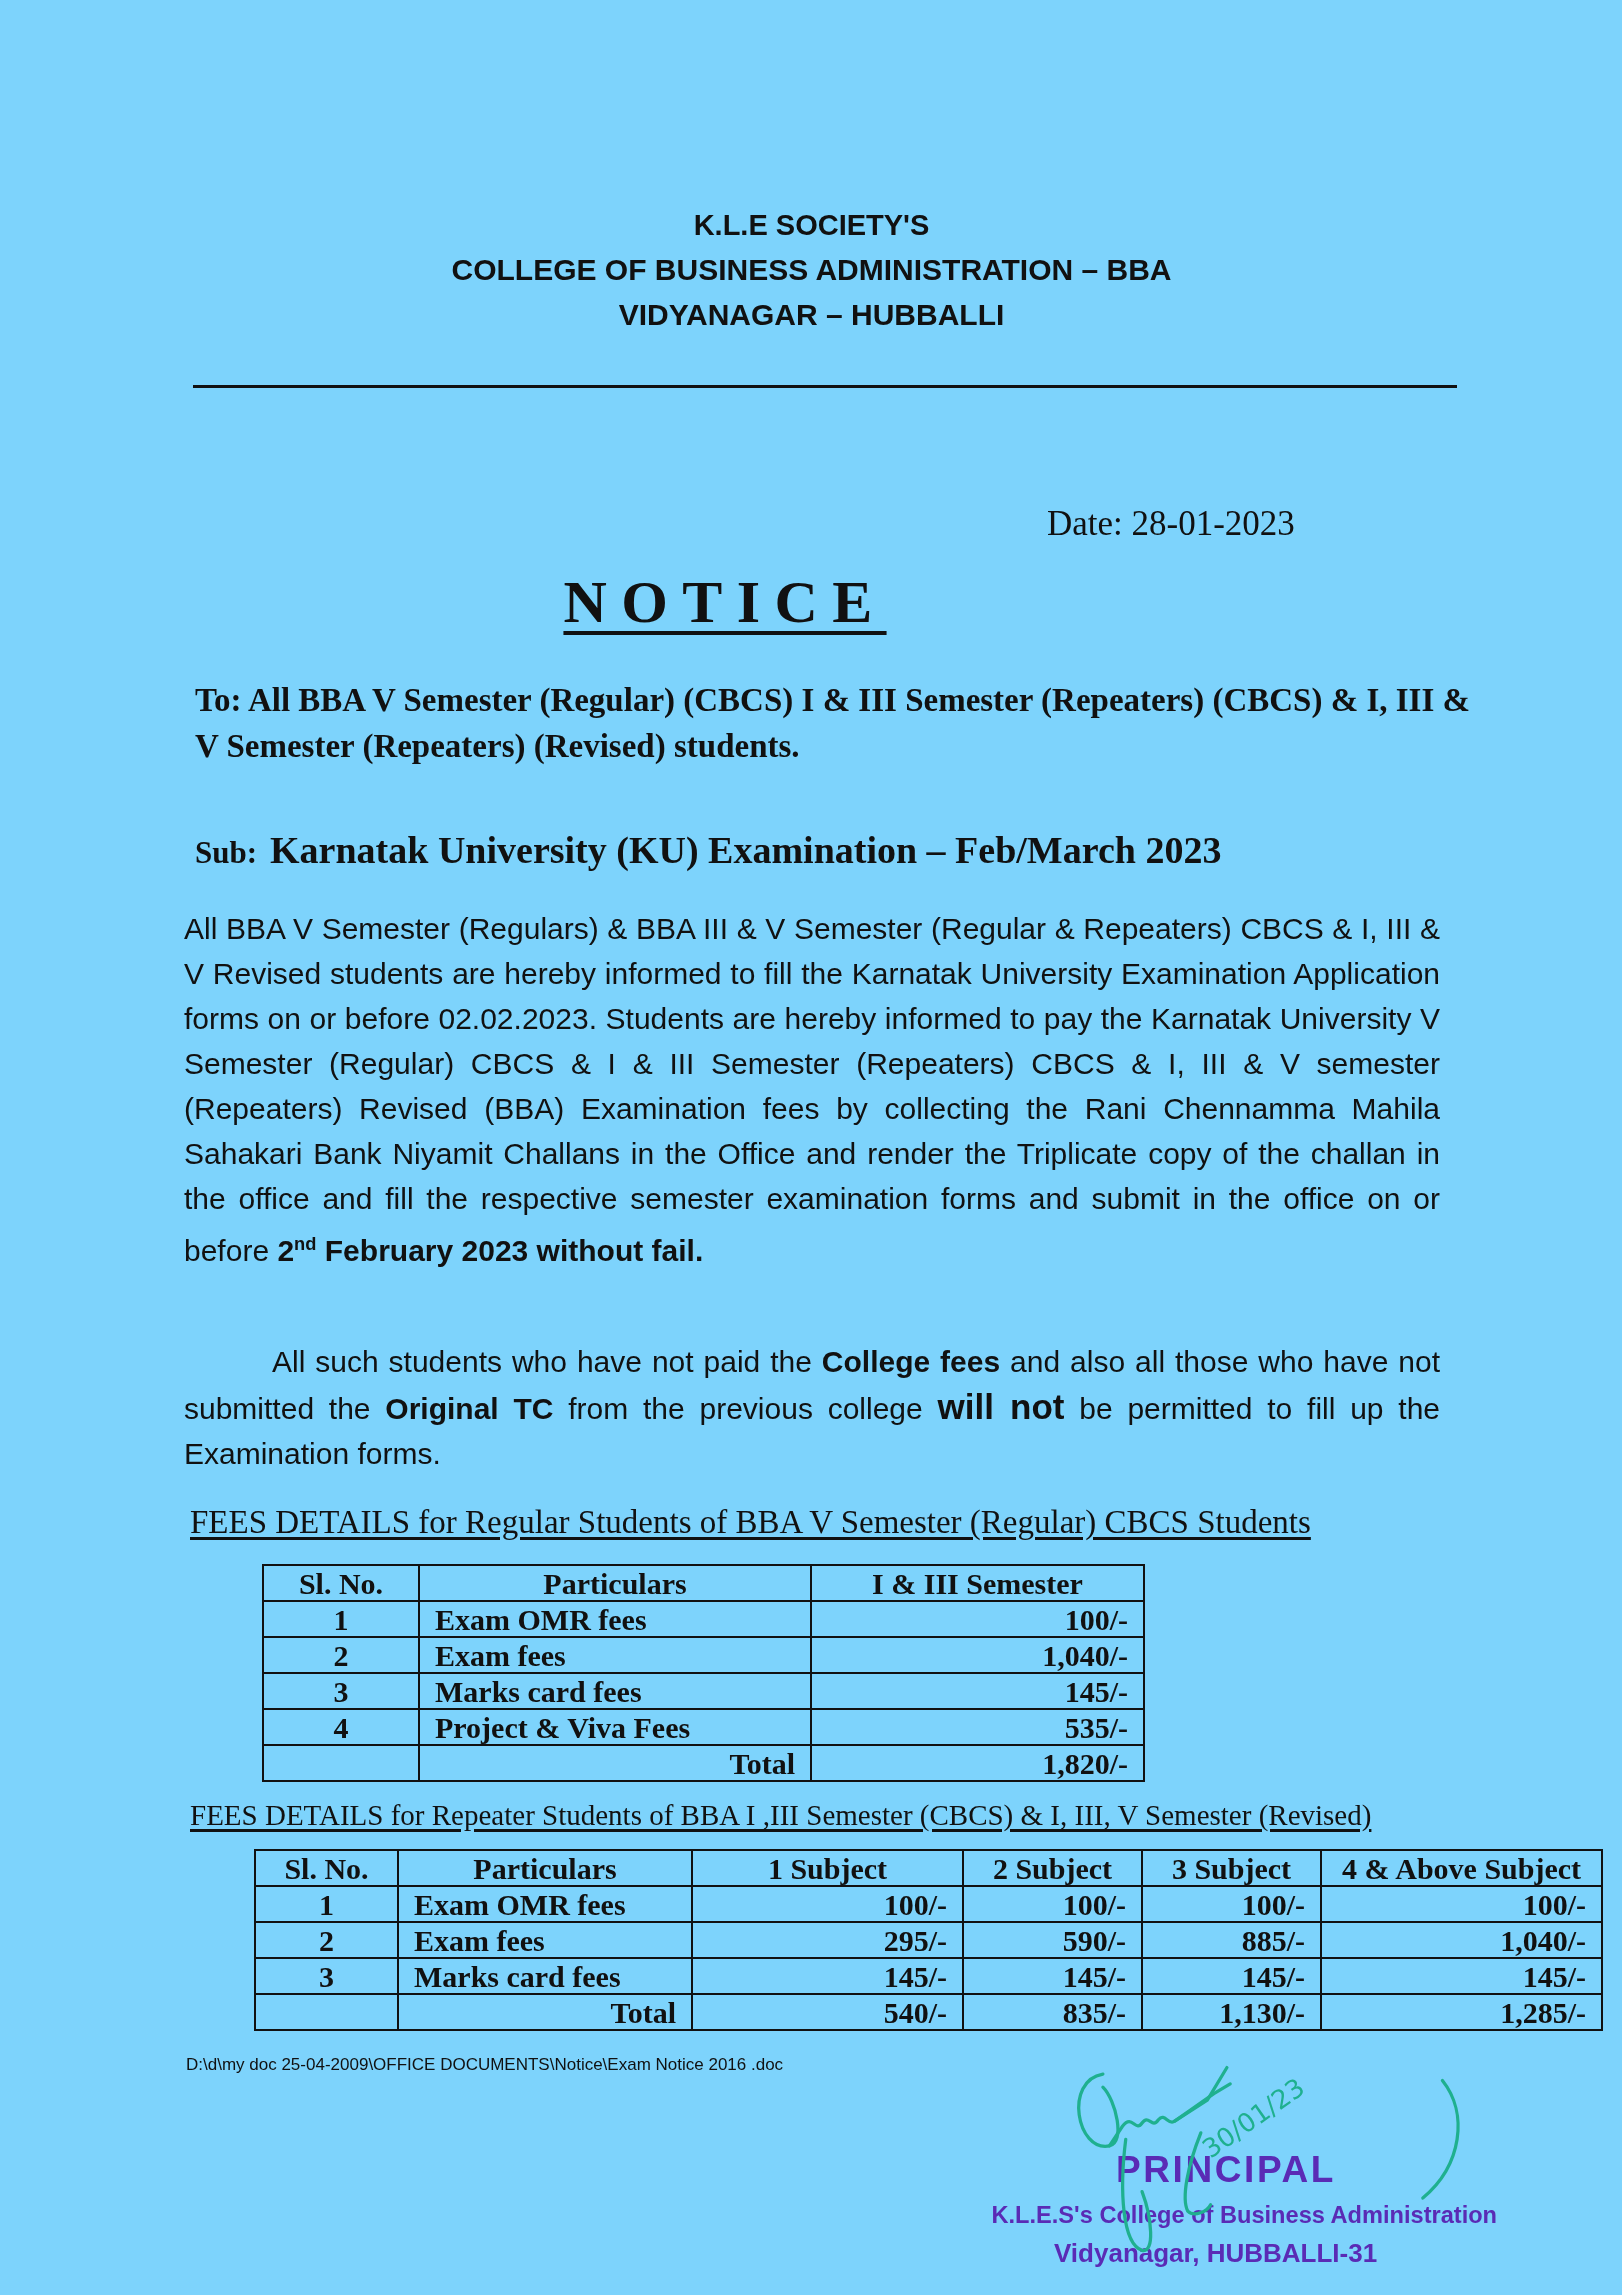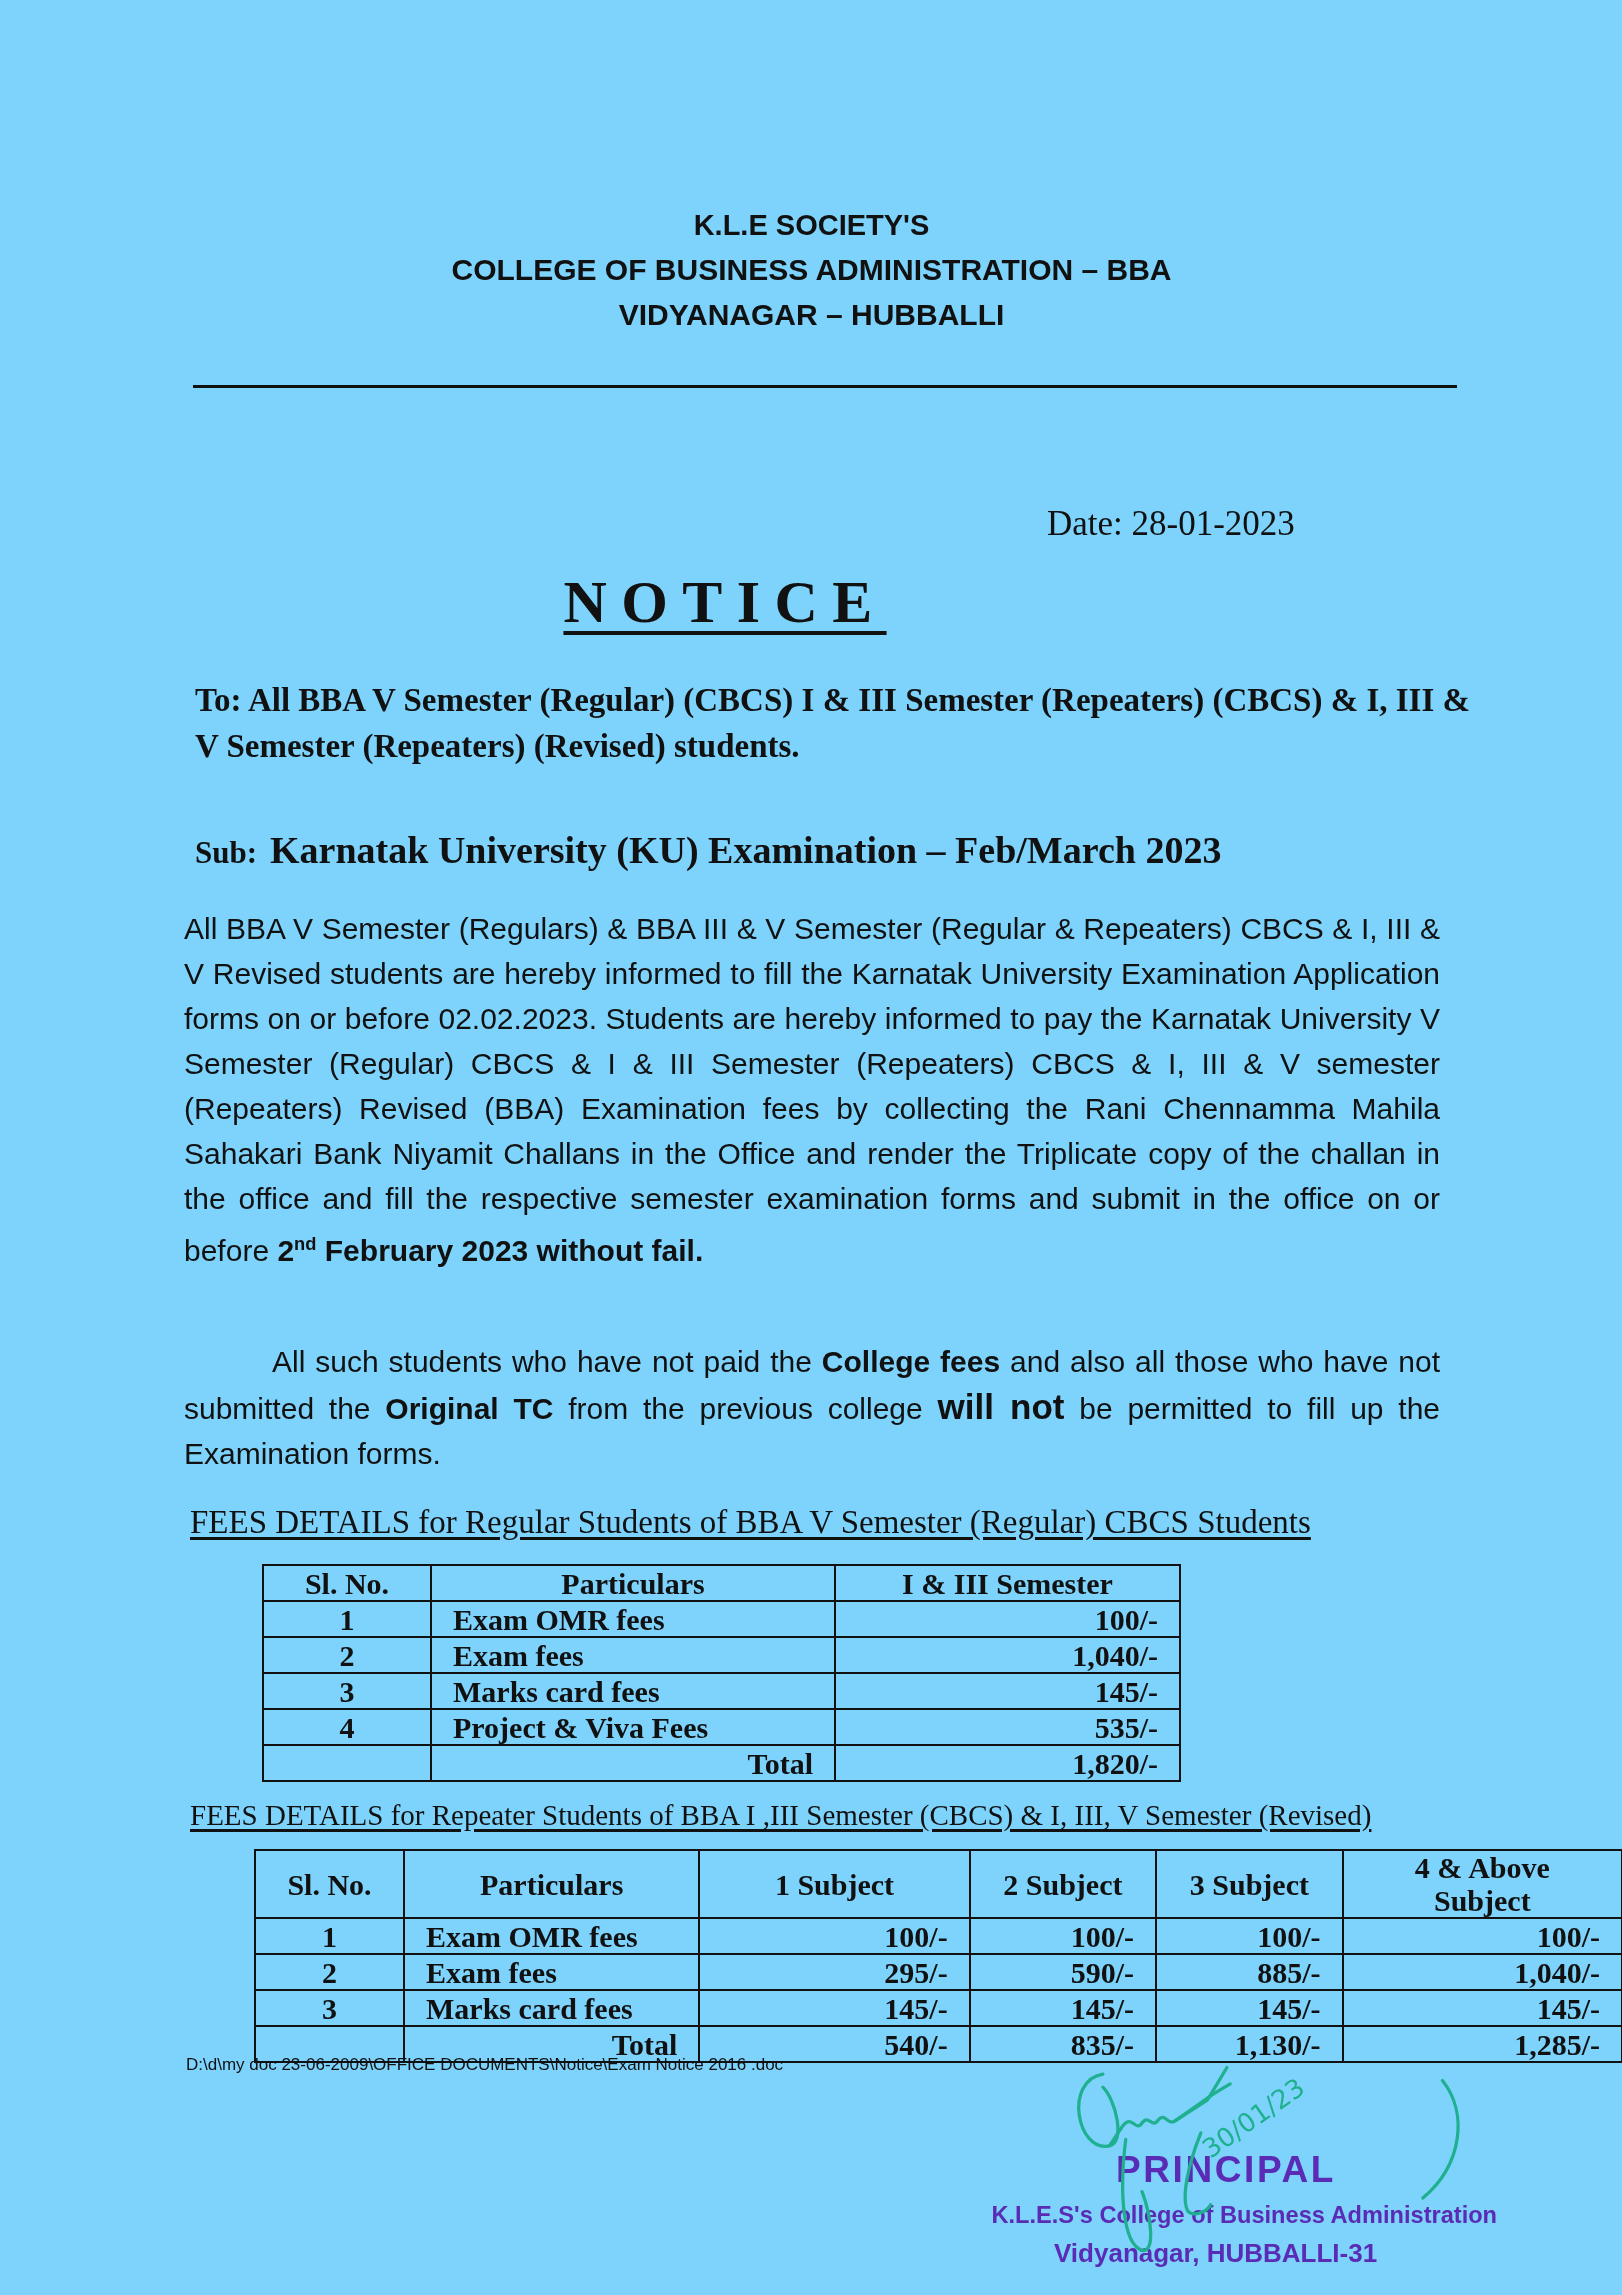--- a/index.html
+++ b/index.html
@@ -27,21 +27,21 @@
   .p2 { top: 1339px; text-indent: 88px; }
   .p1 b, .p2 b { font-weight: bold; }
   .big { font-size: 35px; font-weight: bold; }
   sup { font-size: 18.3px; }
 
   .tbl-title { position: absolute; font-weight: normal; text-decoration: underline; text-decoration-thickness: 2.6px; text-underline-offset: 3.9px; white-space: nowrap; }
   .tt1 { left: 190px; top: 1504px; font-size: 33px; }
   .tt2 { left: 190px; top: 1799px; font-size: 29px; }
 
   table { position: absolute; border-collapse: collapse; font-weight: bold; }
-  td, th { border: 2.6px solid #111; padding: 0 21px; height: 34px; font-size: 30px; line-height: 33px; }
+  td, th { border: 2.6px solid #111; padding: 0 15px; height: 34px; font-size: 30px; line-height: 33px; }
   th { font-weight: bold; text-align: center; }
   .t1 { left: 262px; top: 1564px; }
   .t2 { left: 254px; top: 1849px; }
   .c { text-align: center; }
   .r { text-align: right; }
   .l { text-align: left; }
 
   .path { position: absolute; left: 186px; top: 2055px; font-size: 17px; }
 
   .stamp { position: absolute; left: 985px; top: 2061px; width: 510px; height: 222px; }
@@ -160,21 +160,21 @@
       <td></td>
       <td class="r">Total</td>
       <td class="r">540/-</td>
       <td class="r">835/-</td>
       <td class="r">1,130/-</td>
       <td class="r">1,285/-</td>
     </tr>
   </tbody>
     </table>
 
-  <div class="path sans">D:\d\my doc 23-06-2009\OFFICE DOCUMENTS\Notice\Exam Notice 2016 .doc</div>
+  <div class="path sans">D:\d\my doc 25-04-2009\OFFICE DOCUMENTS\Notice\Exam Notice 2016 .doc</div>
 
   <div class="stamp">
     <div class="stamp-principal sans">PRINCIPAL</div>
     <div class="stamp-college sans">K.L.E.S's College of Business Administration</div>
     <div class="stamp-addr sans">Vidyanagar, HUBBALLI-31</div>
     <svg class="signature" viewBox="0 0 780 340">
       <g fill="none" stroke="#1fb08f" stroke-width="5" stroke-linecap="round">
         <path d="M180 20 C120 30 140 140 190 130 C215 125 200 60 180 40"></path>
         <path d="M190 130 L210 100 C225 80 230 110 240 95 C250 80 255 105 265 90 C275 78 280 100 290 92 L340 60 L370 10"></path>
         <path d="M290 92 L350 50 L375 35"></path>

